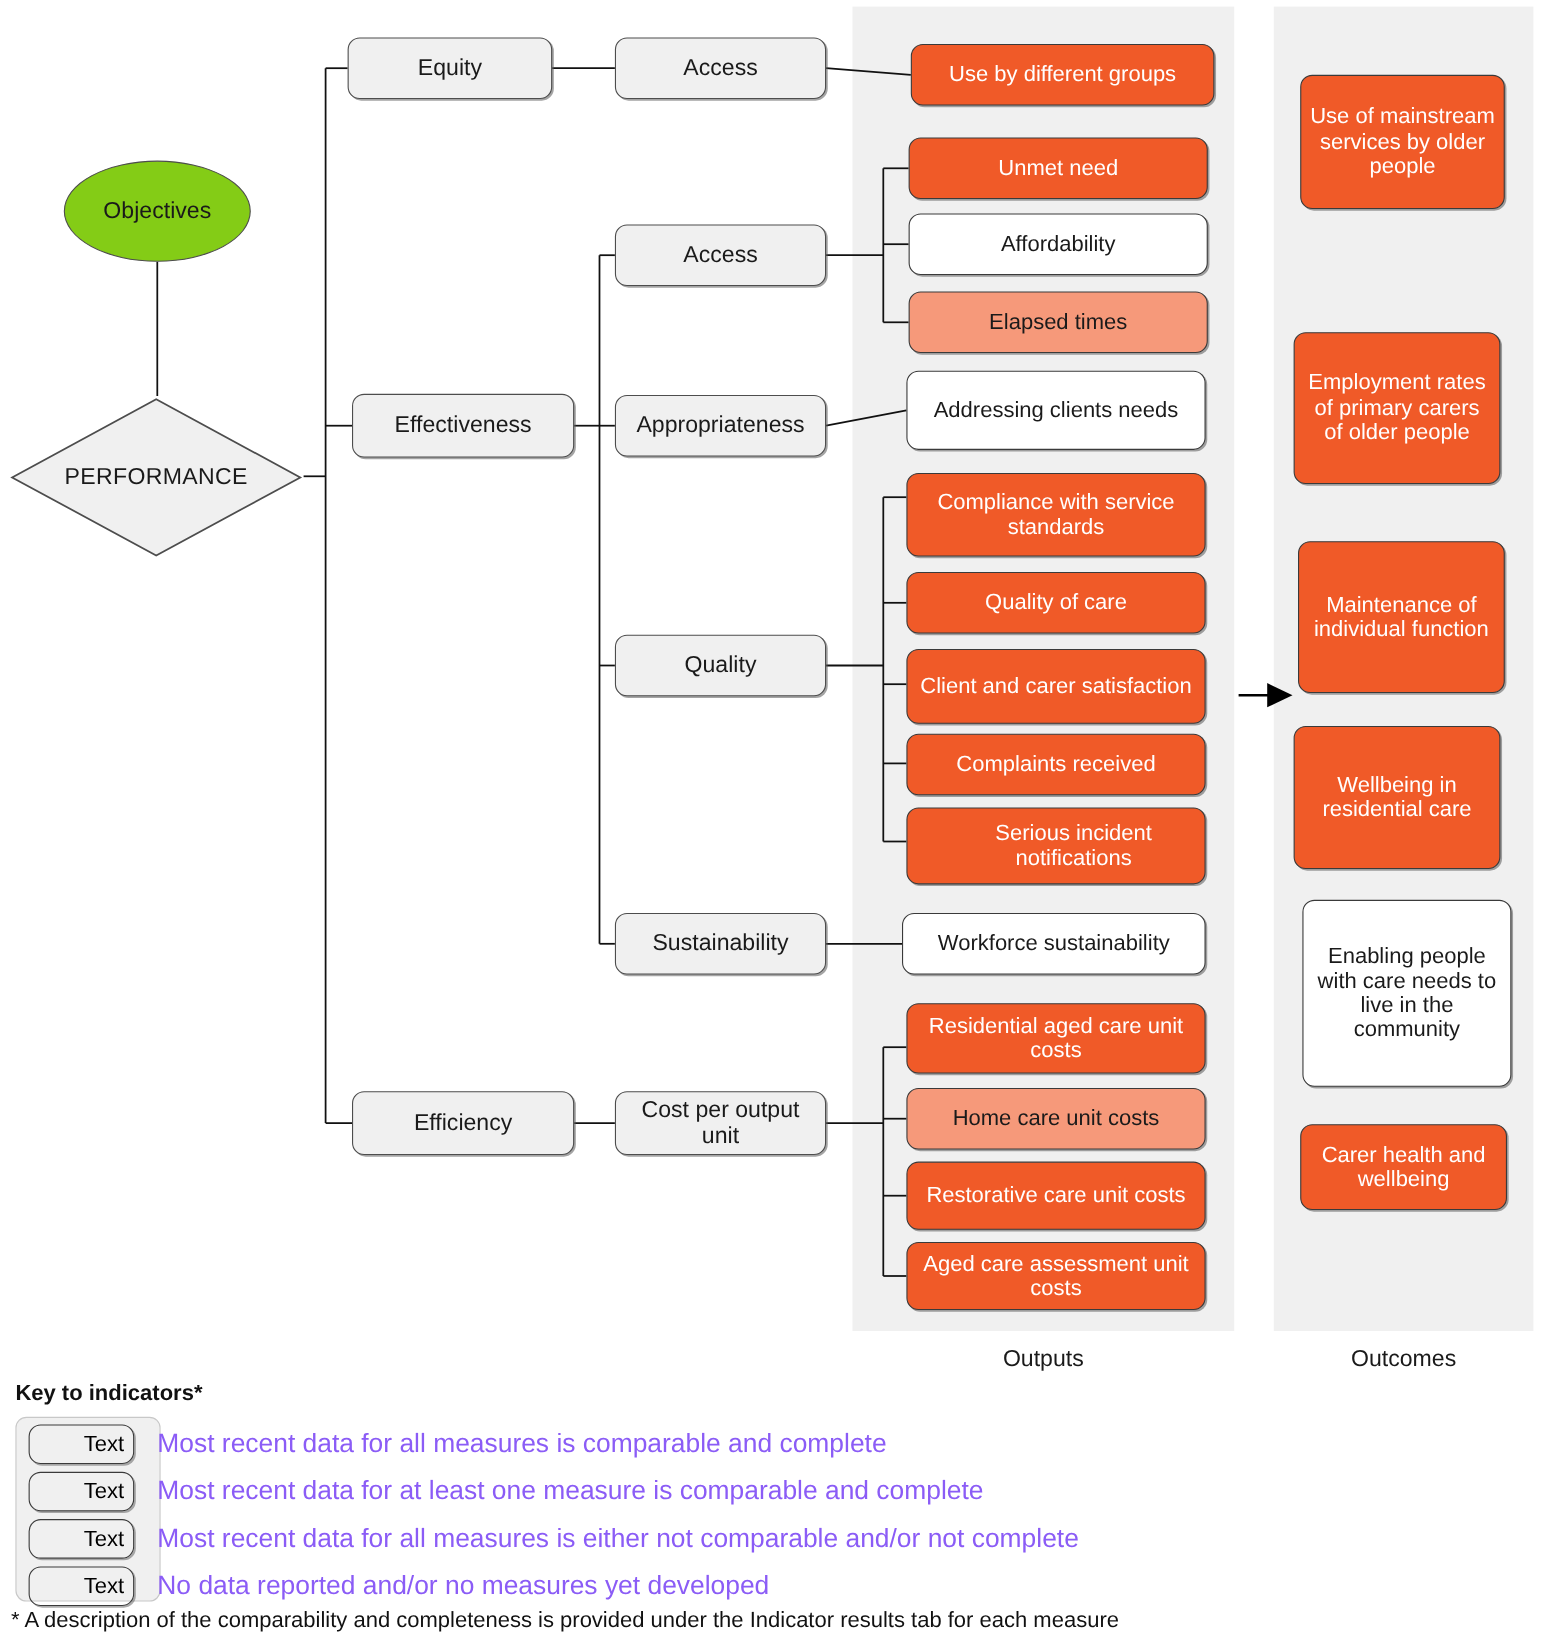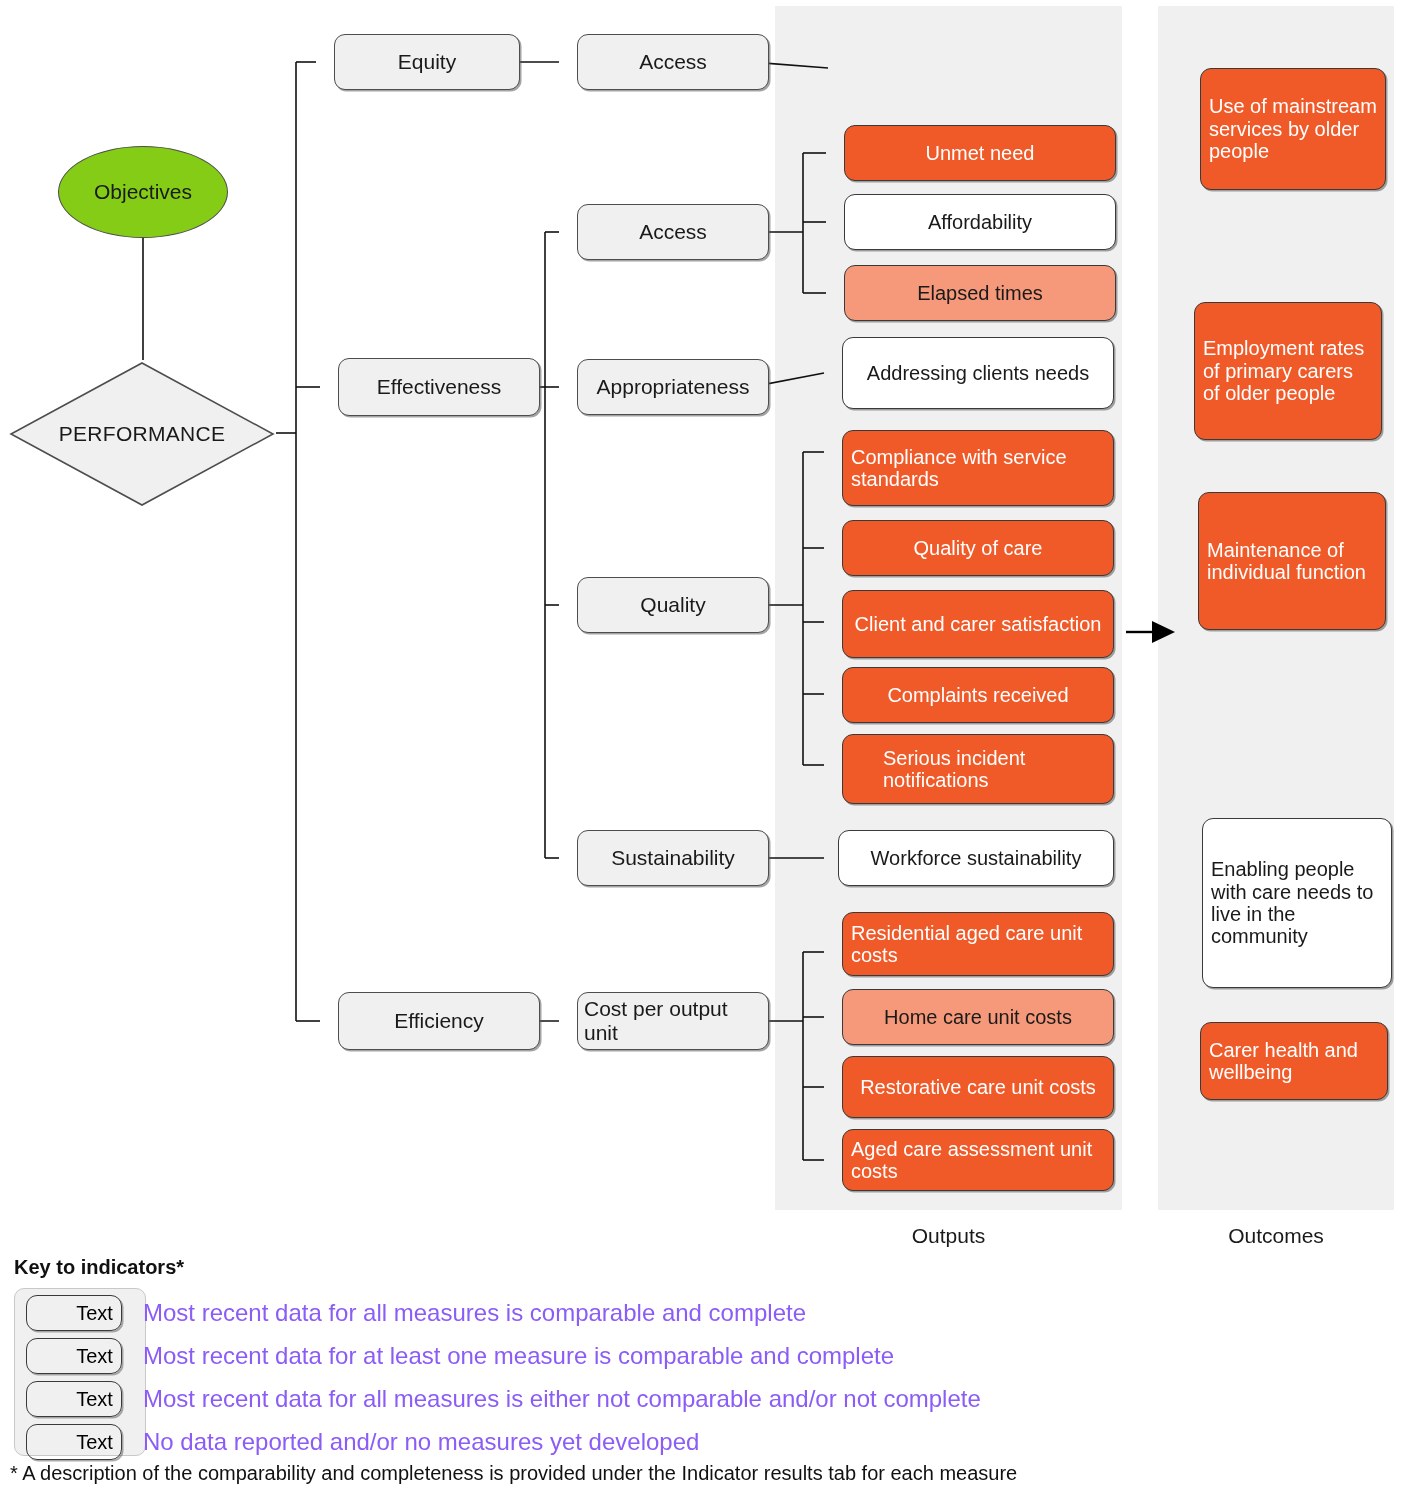--- a/index.html
+++ b/index.html
@@ -43,24 +43,23 @@
     pointer-events: none;
   }
 
   
   .node {
     position: absolute;
     box-sizing: border-box;
     display: flex;
     align-items: center;
     justify-content: center;
-    text-align: left;
+    text-align: center;
     line-height: 1.12;
     border-radius: 11px;
-    margin-left: 18px;
   }
 
   .grey-node {
     background: #f0f0f0;
     border: 1.3px solid #4d4d4d;
     box-shadow: 1.5px 1.5px 0 rgba(90,90,90,0.55);
     font-size: 21px;
     color: #1a1a1a;
     padding: 0 6px;
   }
@@ -250,20 +249,23 @@
   <div class="node grey-node" style="left:559px; top:577px; width:192px; height:56px;">
     <span>Quality</span>
   </div>
   <div class="node grey-node" style="left:559px; top:830px; width:192px; height:56px;">
     <span>Sustainability</span>
   </div>
   <div class="node grey-node" style="left:559px; top:992px; width:192px; height:58px;">
     <span>Cost per output unit</span>
   </div>
 
+  <div class="node ind lvl-full" style="left:828px; top:40px;  width:276px; height:56px;">
+    <span>Use by different groups</span>
+  </div>
   <div class="node ind lvl-full" style="left:826px; top:125px; width:272px; height:56px;">
     <span>Unmet need</span>
   </div>
   <div class="node ind lvl-none" style="left:826px; top:194px; width:272px; height:56px;">
     <span>Affordability</span>
   </div>
   <div class="node ind lvl-none" style="left:824px; top:337px; width:272px; height:72px;">
     <span>Addressing clients needs</span>
   </div>
   <div class="node ind lvl-part" style="left:826px; top:265px; width:272px; height:56px;">
@@ -301,20 +303,23 @@
   </div>
 
   <div class="node ind lvl-full" style="left:1182px; top:68px;  width:186px; height:122px;">
     <span>Use of mainstream services by older people</span>
   </div>
   <div class="node ind lvl-full" style="left:1176px; top:302px; width:188px; height:138px;">
     <span>Employment rates of primary carers of older people</span>
   </div>
   <div class="node ind lvl-full" style="left:1180px; top:492px; width:188px; height:138px;">
     <span>Maintenance of individual function</span>
+  </div>
+  <div class="node ind lvl-full" style="left:1176px; top:660px; width:188px; height:130px;">
+    <span>Wellbeing in residential care</span>
   </div>
   <div class="node ind lvl-none" style="left:1184px; top:818px; width:190px; height:170px;">
     <span>Enabling people with care needs to live in the community</span>
   </div>
   <div class="node ind lvl-full" style="left:1182px; top:1022px; width:188px; height:78px;">
     <span>Carer health and wellbeing</span>
   </div>
 
   <div class="col-label" style="left:775px; top:1224px; width:347px;">Outputs</div>
   <div class="col-label" style="left:1158px; top:1224px; width:236px;">Outcomes</div>

